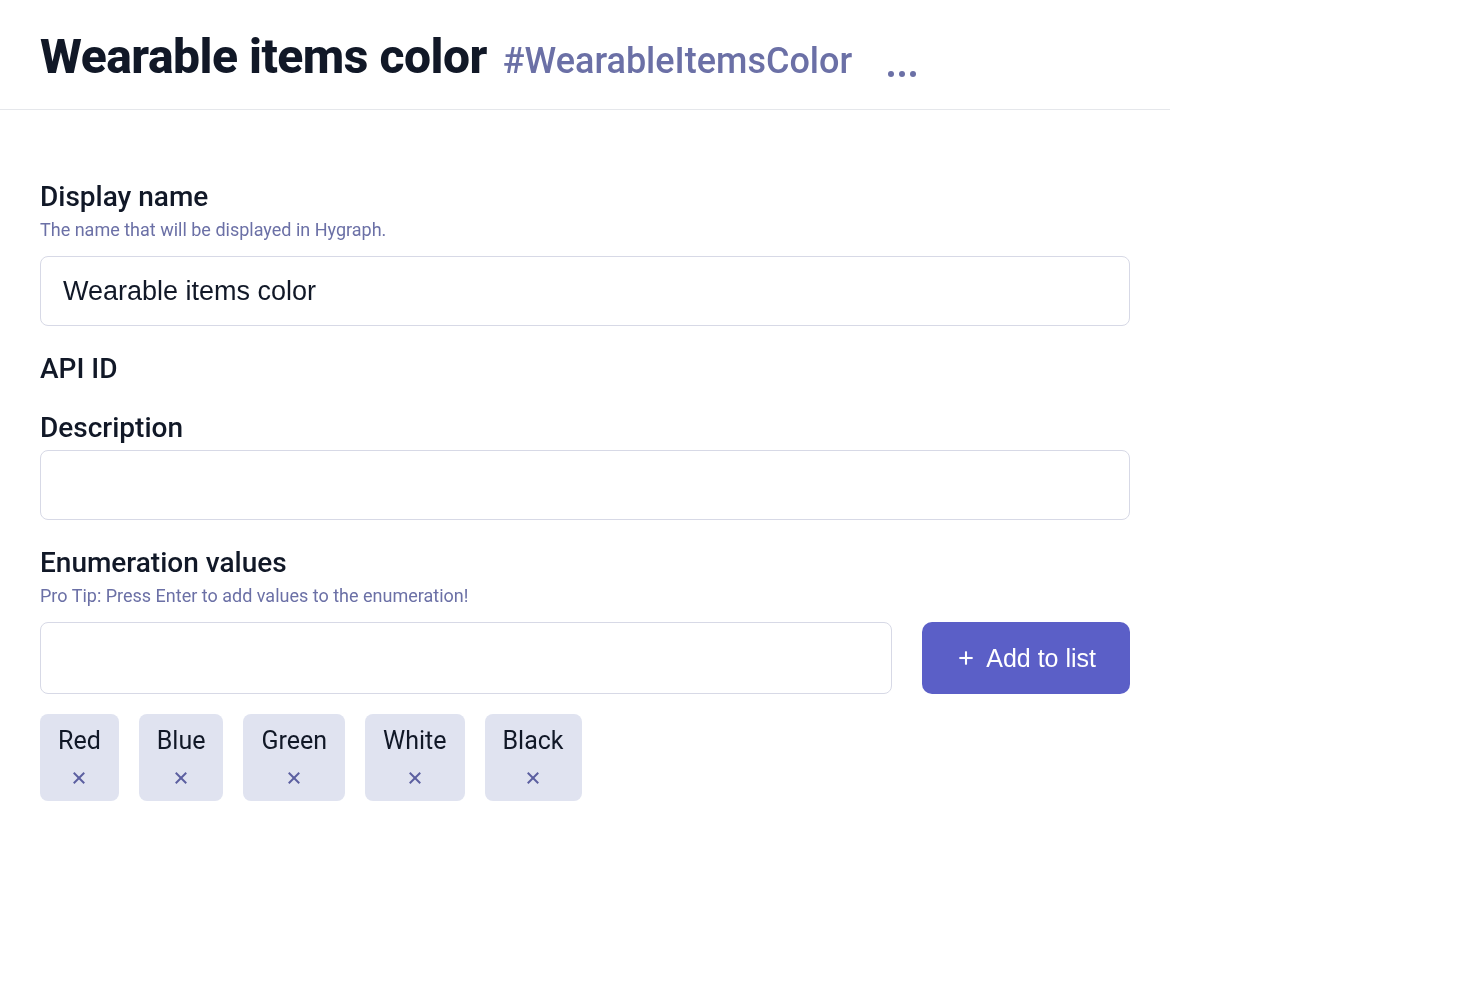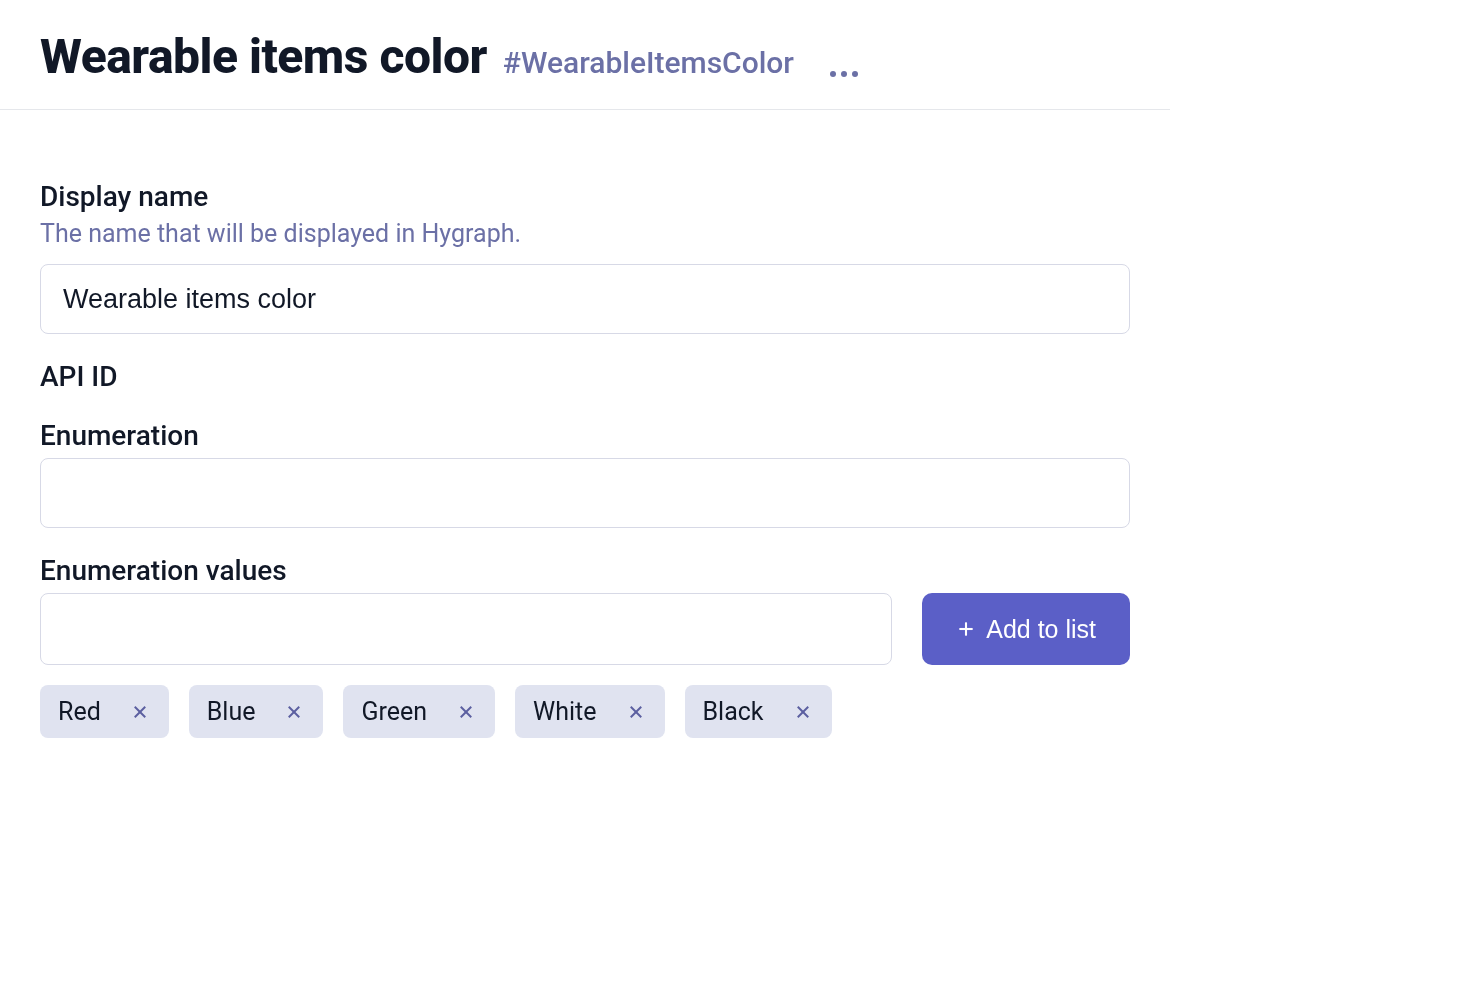--- a/index.html
+++ b/index.html
@@ -23,21 +23,21 @@
     align-items: baseline;
     gap: 16px;
   }
   .header-title {
     font-size: 48px;
     font-weight: 800;
     color: #111827;
     letter-spacing: -0.5px;
   }
   .header-hash {
-    font-size: 30px;
+    font-size: 36px;
     font-weight: 500;
     color: #6b70a6;
   }
   .more-btn {
     display: inline-flex;
     align-items: center;
     gap: 5px;
     padding: 8px;
     cursor: pointer;
     margin-left: 12px;
@@ -56,21 +56,21 @@
   .field {
     margin-bottom: 26px;
   }
   .field-label {
     font-size: 28px;
     font-weight: 500;
     color: #111827;
     margin-bottom: 6px;
   }
   .field-help {
-    font-size: 25px;
+    font-size: 18px;
     font-weight: 400;
     color: #6b70a6;
     margin-bottom: 16px;
   }
   .text-input {
     width: 100%;
     max-width: 1238px;
     height: 70px;
     border: 1px solid #d7d9e6;
     border-radius: 8px;
@@ -122,27 +122,28 @@
   .chips {
     display: flex;
     flex-wrap: wrap;
     gap: 20px;
     margin-top: 20px;
     max-width: 1238px;
   }
   .chip {
     display: inline-flex;
     align-items: center;
-    gap: 28px;
+    gap: 12px;
     background: #e0e3f0;
     border-radius: 8px;
     padding: 12px 18px;
     font-size: 25px;
     color: #111827;
     cursor: default;
+    flex-direction: column;
   }
   .chip-remove {
     display: inline-flex;
     align-items: center;
     justify-content: center;
     width: 22px;
     height: 22px;
     cursor: pointer;
     background: transparent;
     border: none;
@@ -176,26 +177,27 @@
       <div class="field-label">Display name</div>
       <div class="field-help">The name that will be displayed in Hygraph.</div>
       <input type="text" class="text-input" value="Wearable items color" style="">
     </div>
 
     <div class="field">
       <div class="field-label">API ID</div>
     </div>
 
     <div class="field">
-      <div class="field-label">Enumeration</div>
+      <div class="field-label">Description</div>
       <input type="text" class="text-input" value="" style="">
     </div>
 
     <div class="field">
       <div class="field-label">Enumeration values</div>
+      <div class="field-help">Pro Tip: Press Enter to add values to the enumeration!</div>
       <div class="enum-row">
         <input type="text" class="enum-input" value="" style="">
         <button class="add-btn">
           <svg class="plus-icon" viewBox="0 0 24 24">
             <line x1="12" y1="4" x2="12" y2="20"></line>
             <line x1="4" y1="12" x2="20" y2="12"></line>
           </svg>
           <span>Add to list</span>
         </button>
       </div>

